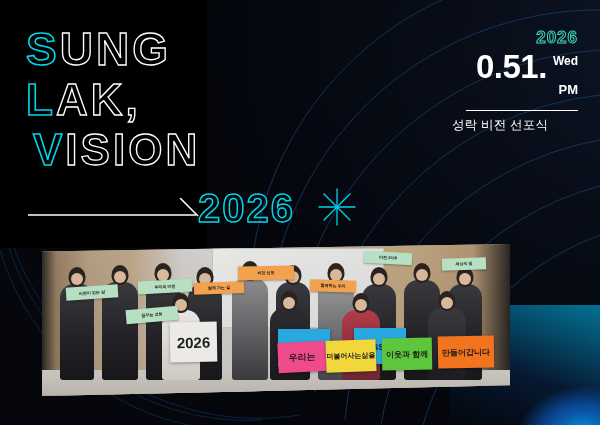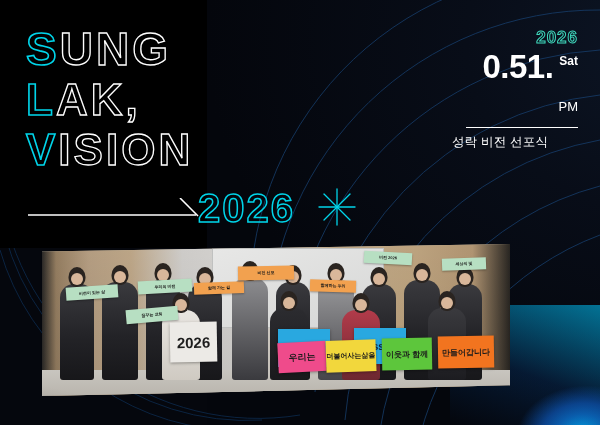--- a/index.html
+++ b/index.html
@@ -79,21 +79,21 @@
     margin-bottom: 6px;
     white-space: nowrap;
     color: transparent;
     -webkit-text-stroke: 1.3px #ffffff;
   }
   .title-line .accent {
     -webkit-text-stroke: 1.6px #00d5ea;
     color: transparent;
   }
   .t-lak { font-size: 44px; }
-  .t-vision { font-size: 44px; }
+  .t-vision { font-size: 44px; margin-left: 7px; }
 
   
   .arrow-wrap {
     position: absolute;
     left: 28px;
     top: 198px;
     width: 175px;
     height: 28px;
   }
   .arrow-wrap svg { display: block; }
@@ -153,23 +153,22 @@
   }
   .info-time-row {
     display: flex;
     align-items: flex-end;
     justify-content: flex-end;
     gap: 5px;
     margin-top: -3px;
   }
   .info-ampm {
     font-size: 13px;
-    font-weight: 400;
+    font-weight: 700;
     padding-bottom: 5px;
-    margin-top: 17px;
   }
   .info-time {
     font-size: 35px;
     font-weight: 700;
     letter-spacing: -0.5px;
     line-height: 1.05;
   }
   .info-divider {
     height: 1.5px;
     background: #ffffff;
@@ -340,21 +339,21 @@
       <line x1="1" y1="19" x2="37" y2="19"></line>
       <line x1="6" y1="6" x2="32" y2="32"></line>
       <line x1="32" y1="6" x2="6" y2="32"></line>
     </g>
   </svg>
 
   <div class="info">
     <div class="info-year">2026</div>
     <div class="info-date-row">
       <div class="info-date">0.51.</div>
-      <div class="info-dow">Sat</div>
+      <div class="info-dow">Wed</div>
     </div>
     <div class="info-time-row">
       <div class="info-ampm">PM</div>
     </div>
     <div class="info-divider"></div>
     <div class="info-sub">성락 비전 선포식</div>
   </div>
 
   <div class="photo-frame">
     <div class="photo-inner">

